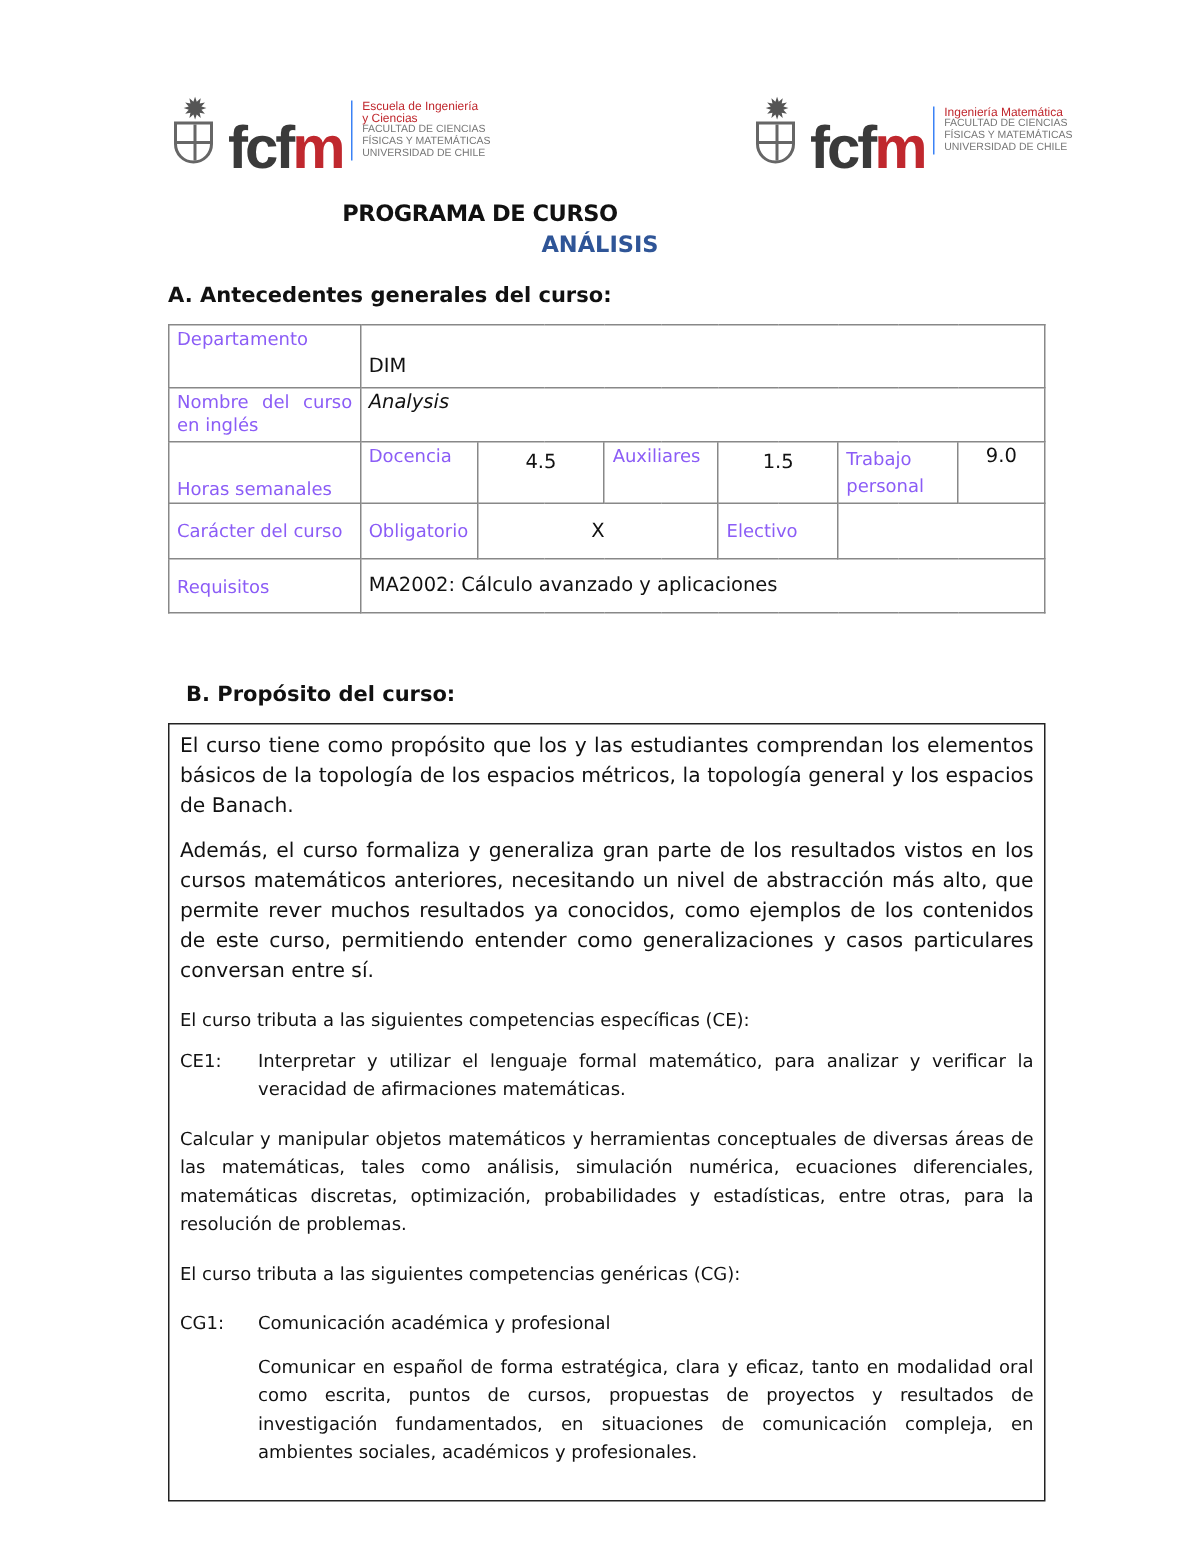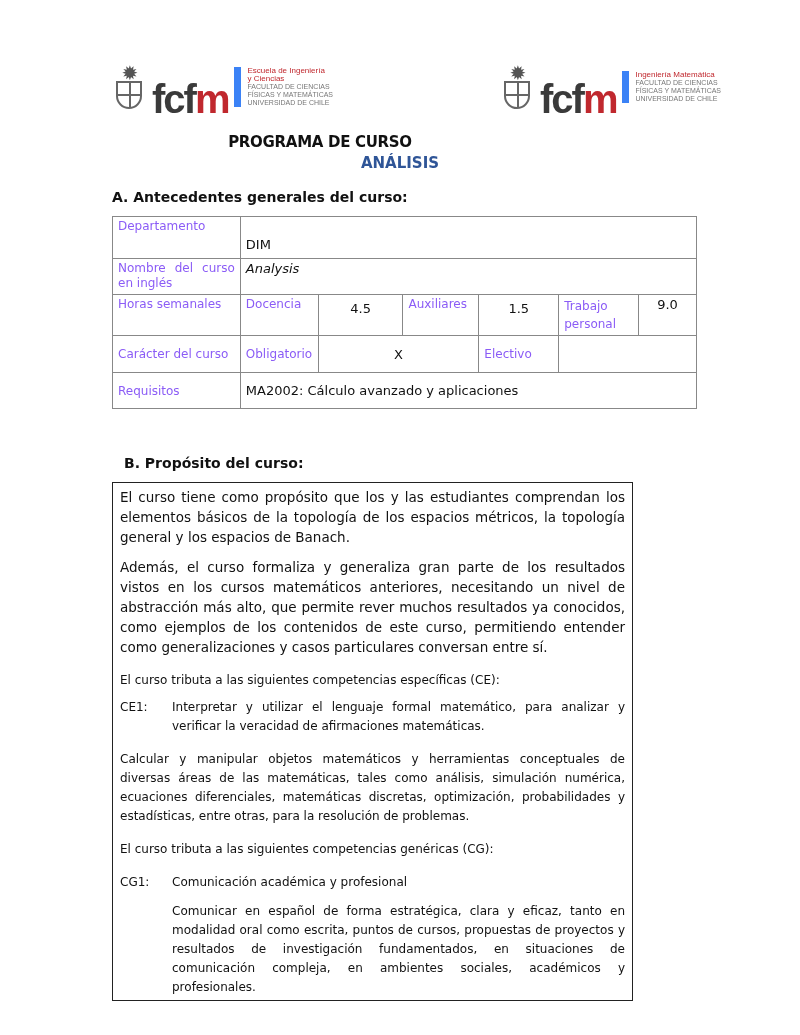--- a/index.html
+++ b/index.html
@@ -8,33 +8,33 @@
   .logo { position:absolute; top:62px; height:50px; display:flex; align-items:center; }
   .logo-left { left:112px; }
   .logo-right { left:500px; }
   .crest { width:36px; height:48px; position:relative; margin-right:4px; }
   .crest .star { position:absolute; left:8px; top:0; width:20px; height:20px; color:#555; font-size:20px; line-height:20px; text-align:center; }
   .crest .shield { position:absolute; left:4px; top:18px; width:26px; height:28px; border:2px solid #666; border-radius:0 0 13px 13px; box-sizing:border-box; }
   .crest .shield:before { content:""; position:absolute; left:11px; top:0; width:2px; height:100%; background:#666; }
   .crest .shield:after { content:""; position:absolute; top:11px; left:0; height:2px; width:100%; background:#666; }
   .fcfm { font-family:"Liberation Sans", sans-serif; font-weight:bold; font-size:40px; letter-spacing:-2px; color:#3a3a3a;margin-top:24px; }
   .fcfm .m { color:#c0282e; }
-  .logo-text { margin-left:6px; padding-left:6px; border-left:7px solid #3b82f6; font-size:7px; line-height:8px; color:#777; }
+  .logo-text { margin-left:6px; padding-left:6px; border-left:1px solid #3b82f6; font-size:7px; line-height:8px; color:#777; }
   .logo-text .red { color:#c0282e; font-size:8px; }
   .title { position:absolute; top:133px; left:0; width:640px; text-align:center; font-weight:bold; font-size:15px; font-family:"DejaVu Sans", sans-serif; letter-spacing:-0.3px; }
   .subtitle { position:absolute; top:154px; left:0; width:800px; text-align:center; font-weight:bold; font-size:15px; color:#2f5597; font-family:"DejaVu Sans", sans-serif; }
   .section-a { position:absolute; top:189px; left:112px; font-weight:bold; font-size:14px; font-family:"DejaVu Sans", sans-serif; }
   .section-b { position:absolute; top:455px; left:124px; font-weight:bold; font-size:14px; font-family:"DejaVu Sans", sans-serif; }
   table.info { position:absolute; top:216px; left:112px; width:585px; border-collapse:collapse; font-size:12.5px; font-family:"DejaVu Sans", sans-serif; }
   table.info td { border:1px solid #888; padding:2px 5px; vertical-align:top; }
   .label { color:#8b5cf6; font-size:12px; }
   .val { font-size:13px; }
   .ital { font-style:italic; }
   .center { text-align:center; }
-  .purpose { position:absolute; top:482px; left:112px; width:521px; height:519px; border:1.5px solid #222; box-sizing:border-box; padding:4px 7px; font-family:"DejaVu Sans", sans-serif; }
+  .purpose { position:absolute; top:482px; left:112px; width:585px; height:519px; border:1.5px solid #222; box-sizing:border-box; padding:4px 7px; font-family:"DejaVu Sans", sans-serif; }
   .p-big { font-size:13.5px; line-height:20px; margin:0 0 10px 0; text-align:justify; }
   .p-small { font-size:12px; line-height:19px; margin:14px 0 8px 0; }
   .comp { display:flex; font-size:12px; line-height:19px; margin-bottom:14px; }
   .comp .code { width:52px; flex-shrink:0; }
   .comp .text { flex:1; text-align:justify; }
   .cg-desc { margin-left:52px; font-size:12px; line-height:19px; text-align:justify; }
 </style>
 </head>
 <body>
 
@@ -89,21 +89,21 @@
   <tbody>
       <tr style="height:42px">
     <td class="label">Departamento</td>
     <td colspan="10" class="val" style="vertical-align:bottom;padding-bottom:6px">DIM</td>
   </tr>
   <tr style="height:36px">
     <td class="label" style="text-align:justify;line-height:15px">Nombre del curso en inglés</td>
     <td colspan="10" class="val ital">Analysis</td>
   </tr>
   <tr style="height:38px">
-    <td class="label" style="vertical-align:bottom;padding-bottom:24px">Horas semanales</td>
+    <td class="label" style="vertical-align:bottom;padding-bottom:2px">Horas semanales</td>
     <td class="label">Docencia</td>
     <td colspan="2" class="val center" style="padding-top:6px">4.5</td>
     <td colspan="2" class="label">Auxiliares</td>
     <td colspan="2" class="val center" style="padding-top:6px">1.5</td>
     <td colspan="2" class="label" style="line-height:18px">Trabajo personal</td>
     <td class="val center">9.0</td>
   </tr>
   <tr style="height:37px">
     <td class="label" style="vertical-align:middle">Carácter del curso</td>
     <td class="label" style="vertical-align:middle">Obligatorio</td>

